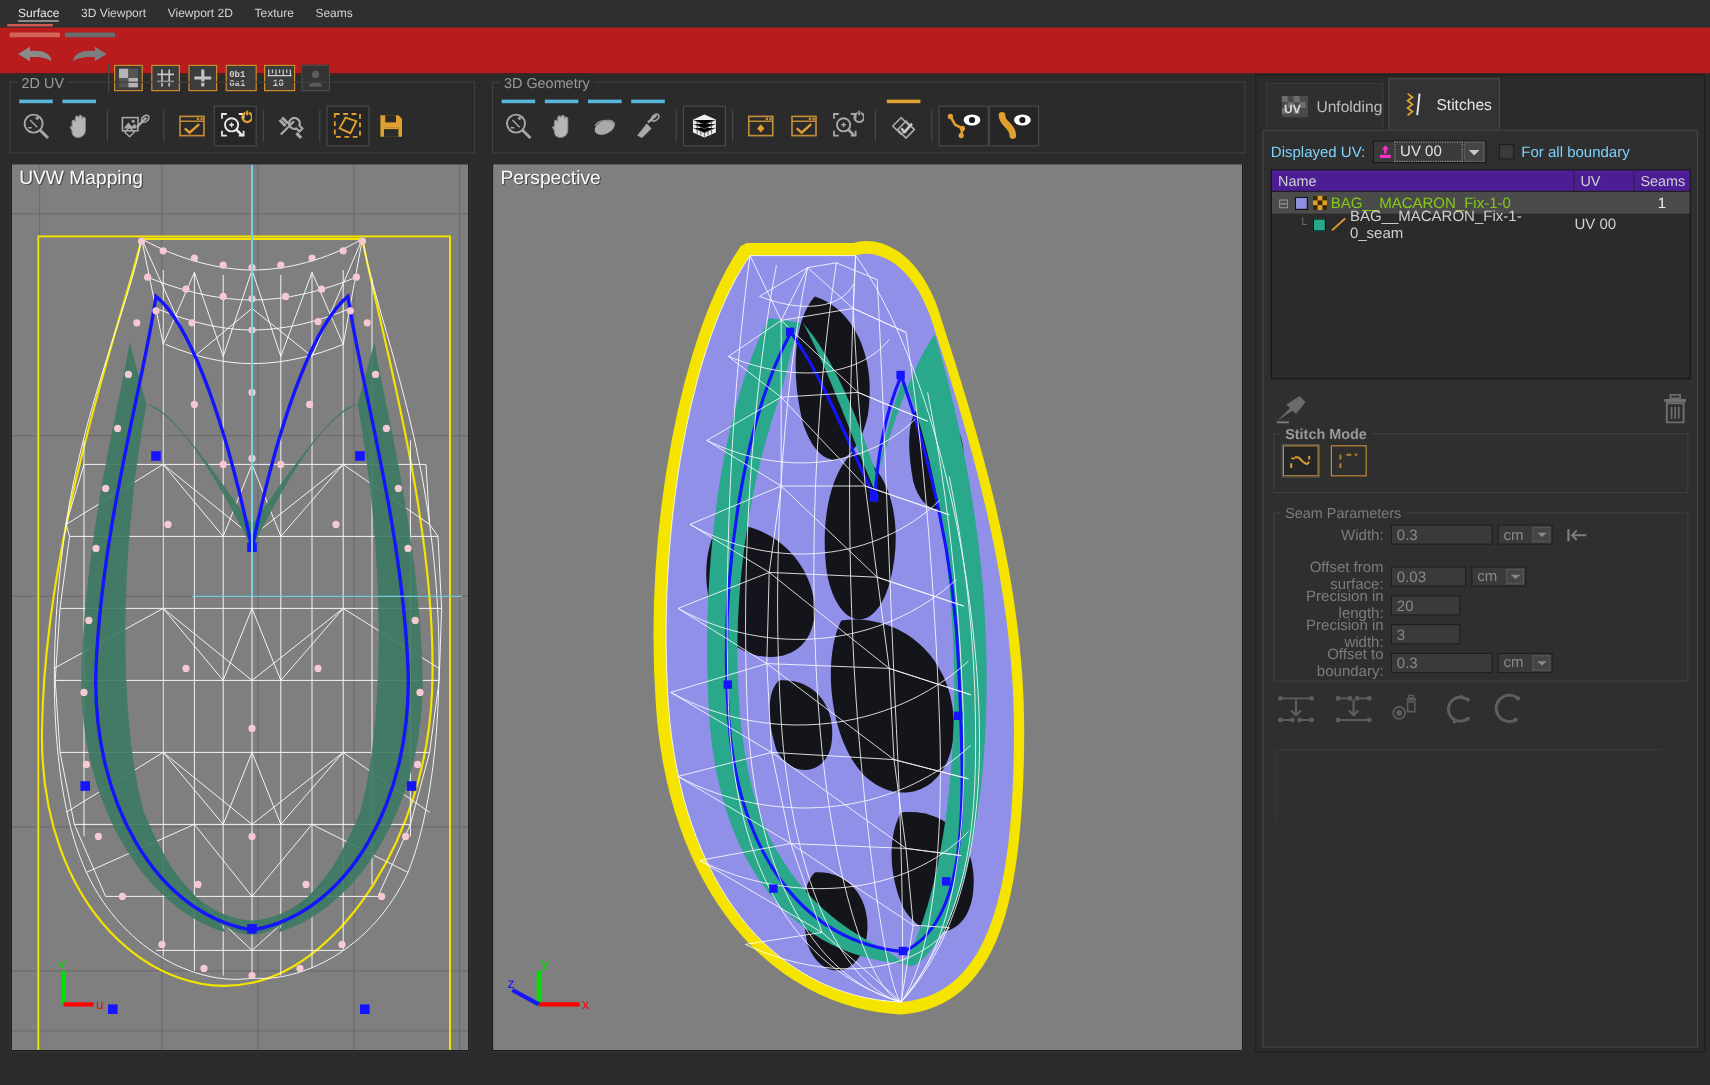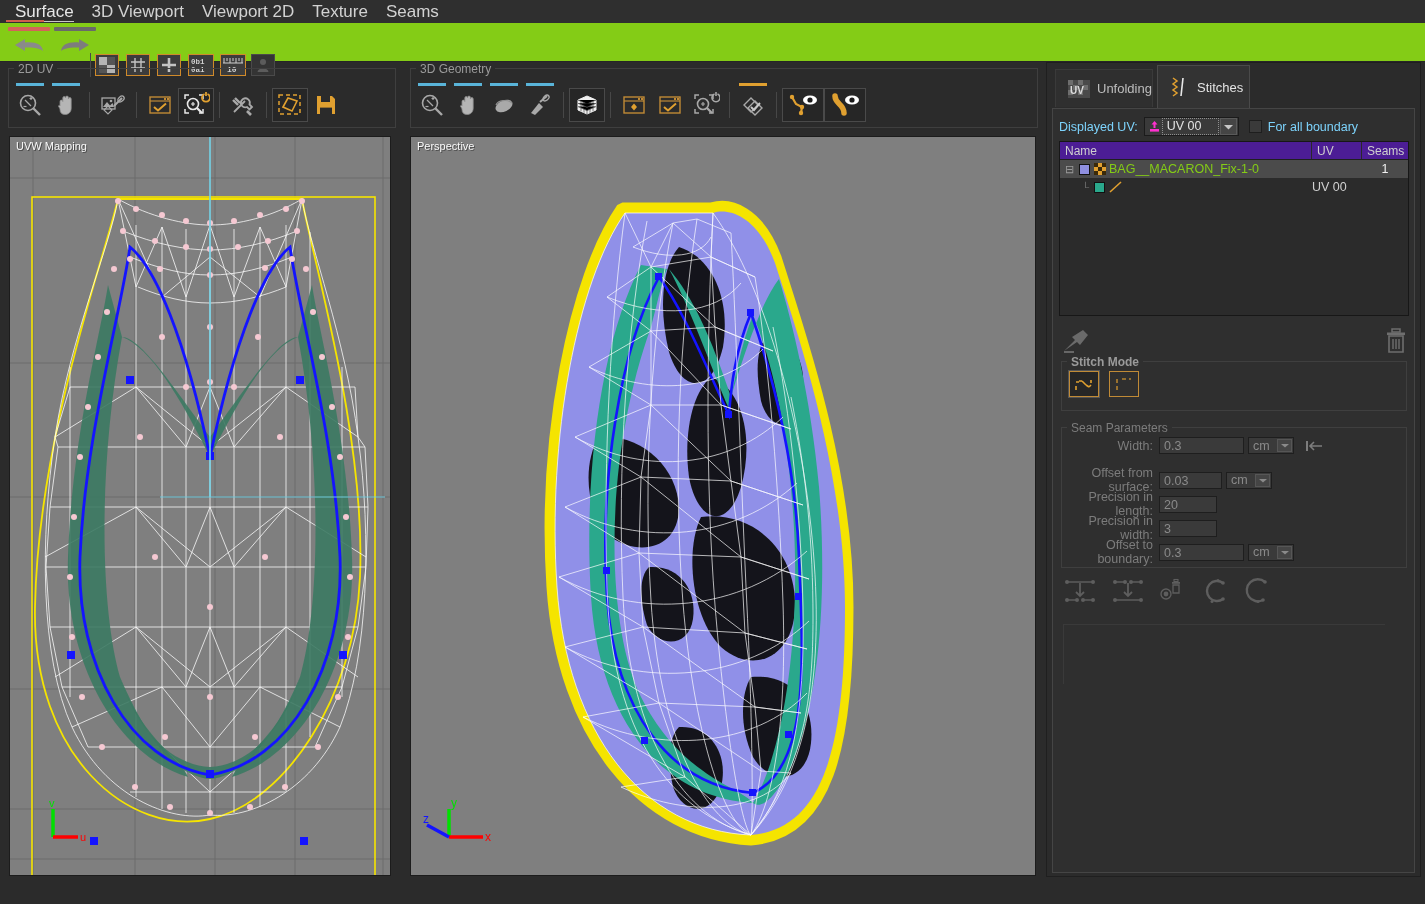--- a/index.html
+++ b/index.html
@@ -3,25 +3,25 @@
 <meta charset="utf-8">
 <style>
   html,body{margin:0;padding:0;background:#2b2b2b;}
   body{width:1425px;height:904px;overflow:hidden;
        font-family:"Liberation Sans", sans-serif;font-size:12px;color:#c8c8c8;}
   .app{position:relative;width:1425px;height:904px;background:#2b2b2b;}
 
   
   .menubar{position:absolute;left:0;top:0;width:1425px;height:23px;background:#2f2f2f;
            display:flex;align-items:center;padding-left:6px;box-sizing:border-box;}
-  .menuitem{padding:2px 9px;color:#d2d2d2;font-size:17px;cursor:default;text-align:right;}
+  .menuitem{padding:2px 9px;color:#d2d2d2;font-size:10px;cursor:default;text-align:right;}
   .menuitem.sel{color:#e6e6e6;}
 
   
-  .maintool{position:absolute;left:0;top:23px;width:1425px;height:38px;background:#84cc16;
+  .maintool{position:absolute;left:0;top:23px;width:1425px;height:38px;background:#b91c1c;
             border-bottom:1px solid #262626;}
   .tb-und{position:absolute;top:4px;width:42px;height:4px;border-radius:1px;}
   .arrbtn{position:absolute;top:10px;width:42px;height:24px;display:flex;align-items:center;justify-content:center;}
   .ibtn{position:absolute;top:31px;width:24px;height:22px;border:1px solid #d08a2a;
         background:#3c3c3c;display:flex;align-items:center;justify-content:center;box-sizing:border-box;}
   .ibtn.dis{border-color:#4a4a4a;background:#343434;}
   .tsep{position:absolute;top:30px;width:1px;height:24px;background:#4a4a4a;}
 
   
   .group{position:absolute;border:1px solid #3f3f3f;box-sizing:border-box;}
@@ -29,21 +29,21 @@
 
   .vptool{position:absolute;height:38px;display:flex;align-items:center;}
   .vbtn{position:relative;width:36px;height:34px;display:flex;align-items:center;justify-content:center;}
   .vbtn.act{background:#262626;border:1px solid #4a4a4a;box-sizing:border-box;}
   .vunder{position:absolute;left:4px;top:-5px;width:28px;height:3px;background:#59b4d9;}
   .vunder.or{background:#e0a030;}
   .vsep{width:1px;height:26px;background:#474747;margin:0 5px;}
 
   
   .viewport{position:absolute;background:#7f7f7f;border:1px solid #1c1c1c;overflow:hidden;box-sizing:border-box;}
-  .vplabel{position:absolute;left:6px;top:3px;color:#fafafa;font-size:11px;
+  .vplabel{position:absolute;left:6px;top:3px;color:#fafafa;font-size:16px;
            text-shadow:1px 1px 0 #4a4a4a;pointer-events:none;}
 
   
   .rpanel{position:absolute;left:1046px;top:62px;width:375px;height:815px;background:#2b2b2b;
           border:1px solid #1f1f1f;box-sizing:border-box;}
   .tabbar{position:absolute;left:0;top:0;width:373px;height:45px;}
   .tab{position:absolute;top:6px;height:38px;display:flex;align-items:center;gap:7px;
        padding:0 12px;box-sizing:border-box;background:#2f2f2f;border:1px solid #3a3a3a;
        border-bottom:none;color:#bdbdbd;font-size:13px;}
   .tab.active{background:#333333;top:2px;height:43px;color:#e4e4e4;border-color:#4a4a4a;}
@@ -656,20 +656,21 @@
 
         <div class="trow">
           <span style="width:252px;display:flex;align-items:center;padding-left:22px;box-sizing:border-box;">
             <span style="color:#7a7a7a;font-size:10px;width:12px;">└</span>
             <span class="sw" style="background:#2aa88c;"></span>
             <span style="margin-left:4px;display:flex;">
               <svg width="13" height="12" viewBox="0 0 13 12">
                   <path d="M1 11 L12 1" stroke="#e0a030" stroke-width="1.6"></path>
                 </svg>
             </span>
+            <span style="margin-left:3px;color:#d0d0d0;">BAG__MACARON_Fix-1-0_seam</span>
           </span>
           <span style="width:50px;color:#d0d0d0;">UV 00</span>
           <span style="width:46px;text-align:center;"></span>
         </div>
       </div>
 
       <div class="row" style="left:8px;top:218px;width:346px;justify-content:space-between;">
         <span>
           <svg width="30" height="28" viewBox="0 0 30 28">
             <path d="M3 24 L14 13 L11 10 L22 3 L27 8 L19 18 L16 15 Z" fill="#6a6a6a"></path>

